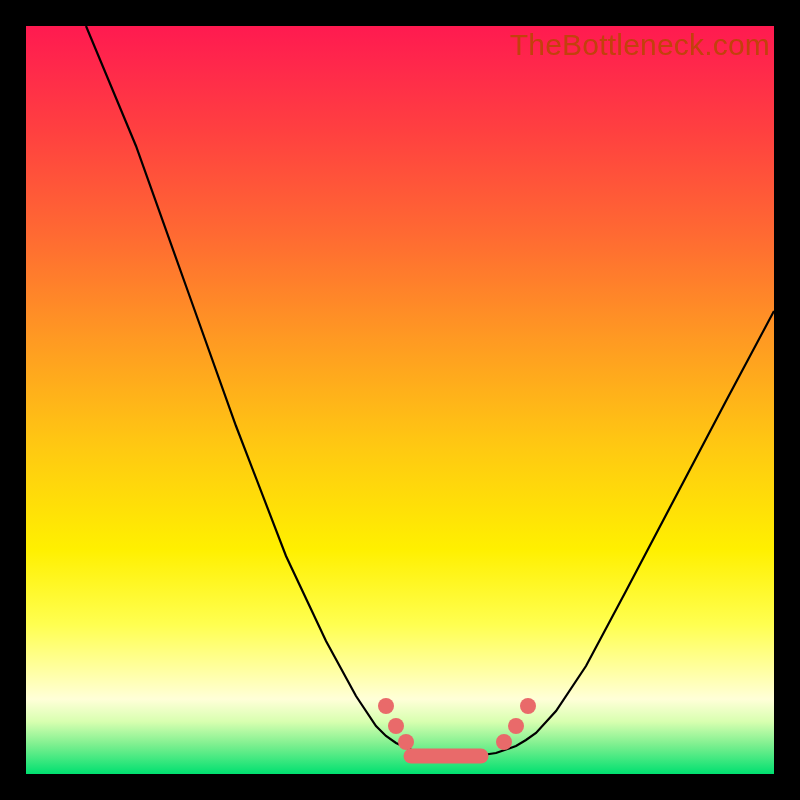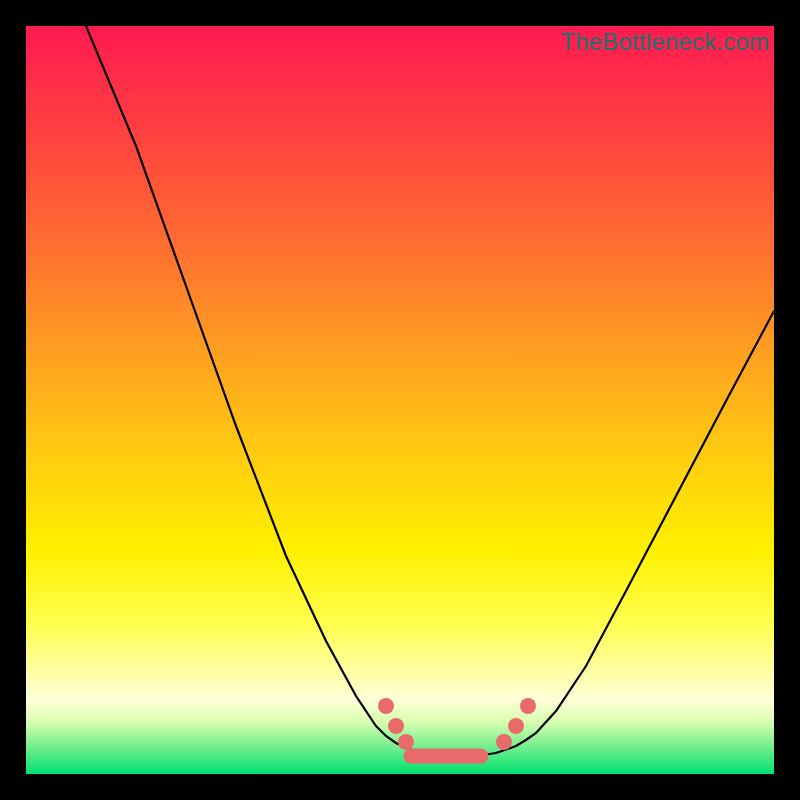--- a/index.html
+++ b/index.html
@@ -37,22 +37,22 @@
       #ffffd8 90%,
       #d8ffb0 93%,
       #80f090 96%,
       #00e070 100%
     );
   }
   .watermark {
     position: absolute;
     top: 28px;
     right: 30px;
-    color: #0f766e;
-    font-size: 24px;
+    color: #c2410c;
+    font-size: 30px;
     font-weight: 500;
     letter-spacing: 0.2px;
     user-select: none;
   }
   svg.curves {
     position: absolute;
     top: 0;
     left: 0;
     width: 748px;
     height: 748px;

